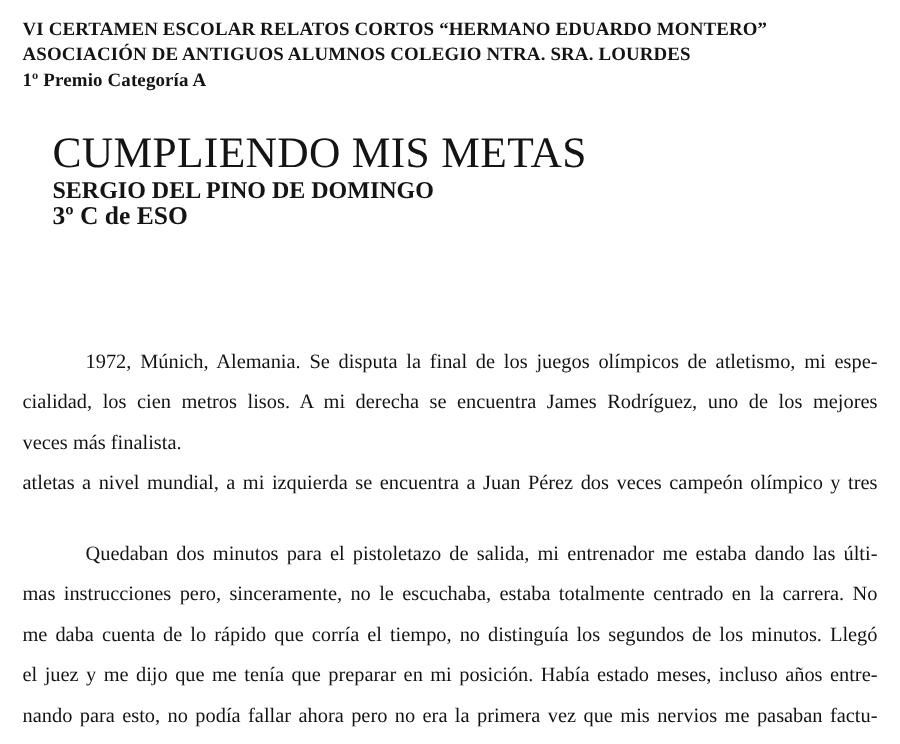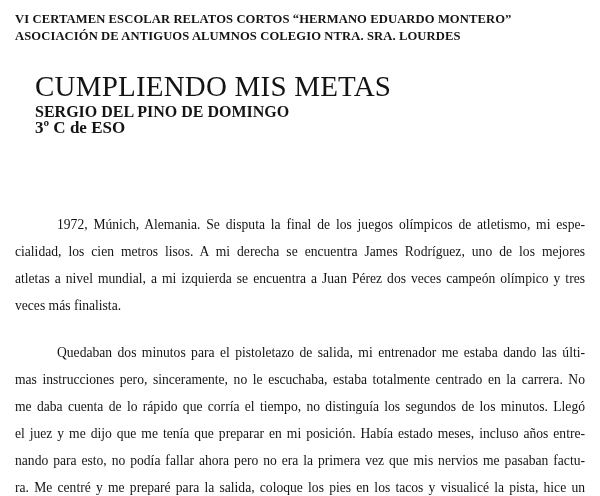--- a/index.html
+++ b/index.html
@@ -74,34 +74,35 @@
   }
 </style>
 </head>
 <body>
 
 <div class="page">
 
   <div class="doc-header">
     <div>VI CERTAMEN ESCOLAR RELATOS CORTOS “HERMANO EDUARDO MONTERO”</div>
     <div>ASOCIACIÓN DE ANTIGUOS ALUMNOS COLEGIO NTRA. SRA. LOURDES</div>
+    <div>1º Premio Categoría A</div>
   </div>
 
   <div class="title-block">
     <h1 class="doc-title">CUMPLIENDO MIS METAS</h1>
     <div class="doc-author">SERGIO DEL PINO DE DOMINGO</div>
     <div class="doc-class">3º C de ESO</div>
   </div>
 
   <div class="body-text">
       <div class="paragraph">
         <div class="line first">1972, Múnich, Alemania. Se disputa la final de los juegos olímpicos de atletismo, mi espe-</div>
         <div class="line">cialidad, los cien metros lisos. A mi derecha se encuentra James Rodríguez, uno de los mejores</div>
+        <div class="line last">veces más finalista.</div>
         <div class="line">atletas a nivel mundial, a mi izquierda se encuentra a Juan Pérez dos veces campeón olímpico y tres</div>
-        <div class="line last">veces más finalista.</div>
       </div>
       <div class="paragraph cont">
         <div class="line first">Quedaban dos minutos para el pistoletazo de salida, mi entrenador me estaba dando las últi-</div>
         <div class="line">mas instrucciones pero, sinceramente, no le escuchaba, estaba totalmente centrado en la carrera. No</div>
         <div class="line">me daba cuenta de lo rápido que corría el tiempo, no distinguía los segundos de los minutos. Llegó</div>
         <div class="line">el juez y me dijo que me tenía que preparar en mi posición. Había estado meses, incluso años entre-</div>
         <div class="line">nando para esto, no podía fallar ahora pero no era la primera vez que mis nervios me pasaban factu-</div>
         <div class="line last">ra. Me centré y me preparé para la salida, coloque los pies en los tacos y visualicé la pista, hice un</div>
       </div>
     </div>

